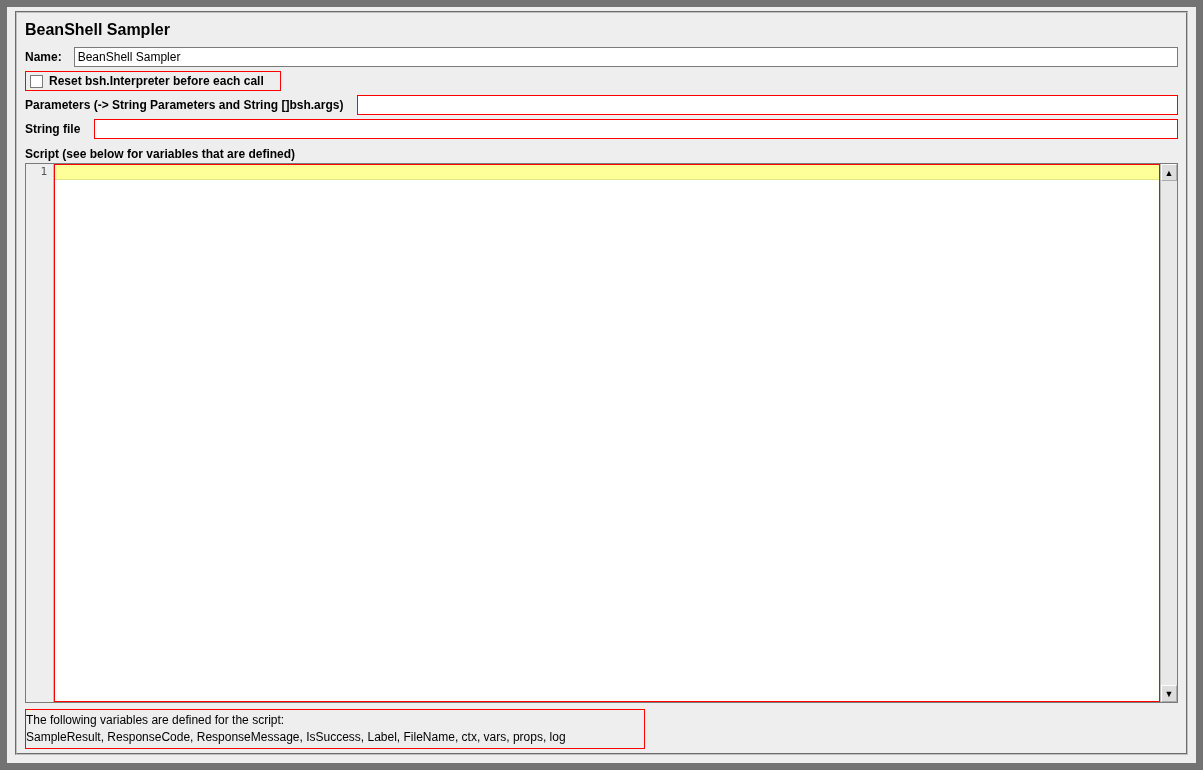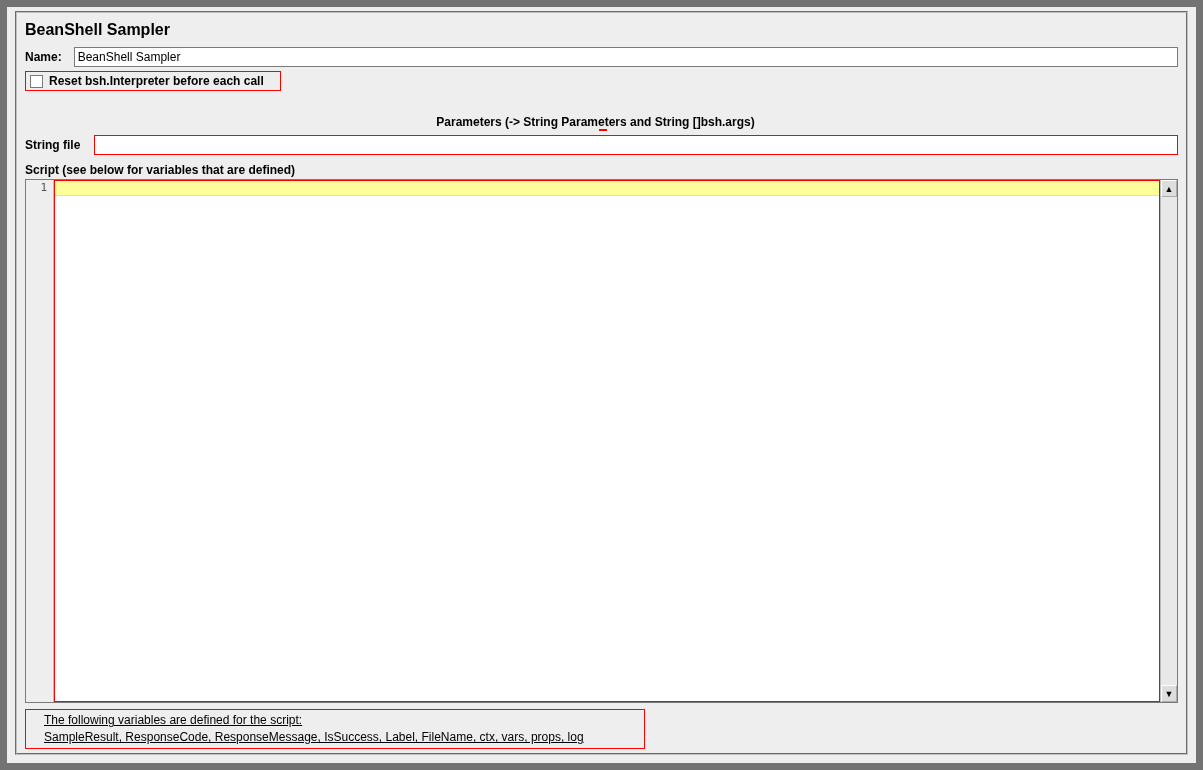--- a/index.html
+++ b/index.html
@@ -145,50 +145,49 @@
     align-items:center;
     justify-content:center;
     font-size: 9px;
     color:#000;
     user-select:none;
   }
   .scroll-track { flex:1; }
 
   .footer-red {
     border: 1px solid red;
-    padding: 2px 18px;
+    padding: 2px 0;
     width: 620px;
     line-height: 1.4;
     margin-top: 2px;
-    text-decoration: underline;
   }
 </style>
 </head>
 <body>
 
 <div class="outer-frame">
   <div class="panel">
     <div class="panel-inner">
 
       <div class="title">BeanShell Sampler</div>
 
       <div class="form-row">
         <span class="form-label">Name:</span>
         <div class="text-input">BeanShell Sampler</div>
       </div>
 
 
       <div>
-        <div class="red-outline" style="margin-bottom:12px;">
+        <div class="red-outline" style="margin-bottom:2px;">
           <div class="checkbox"></div>
           <span class="form-label" style="font-weight:bold;">Reset bsh.Interpreter before each call</span>
         </div>
       </div>
 
-      <div class="form-row" style="margin-top:12px;flex-direction:column;">
+      <div class="form-row" style="margin-top:2px;">
         <span class="form-label">Parameters (-&gt; String Parameters and String []bsh.args)</span>
         <div class="text-input" style="border:1px solid red; margin-left:2px;"></div>
       </div>
 
       <div class="form-row">
         <span class="form-label">String file</span>
         <div class="text-input" style="border:1px solid red; margin-left:2px;"></div>
       </div>
 
       <div class="script-label-row">Script (see below for variables that are defined)</div>

